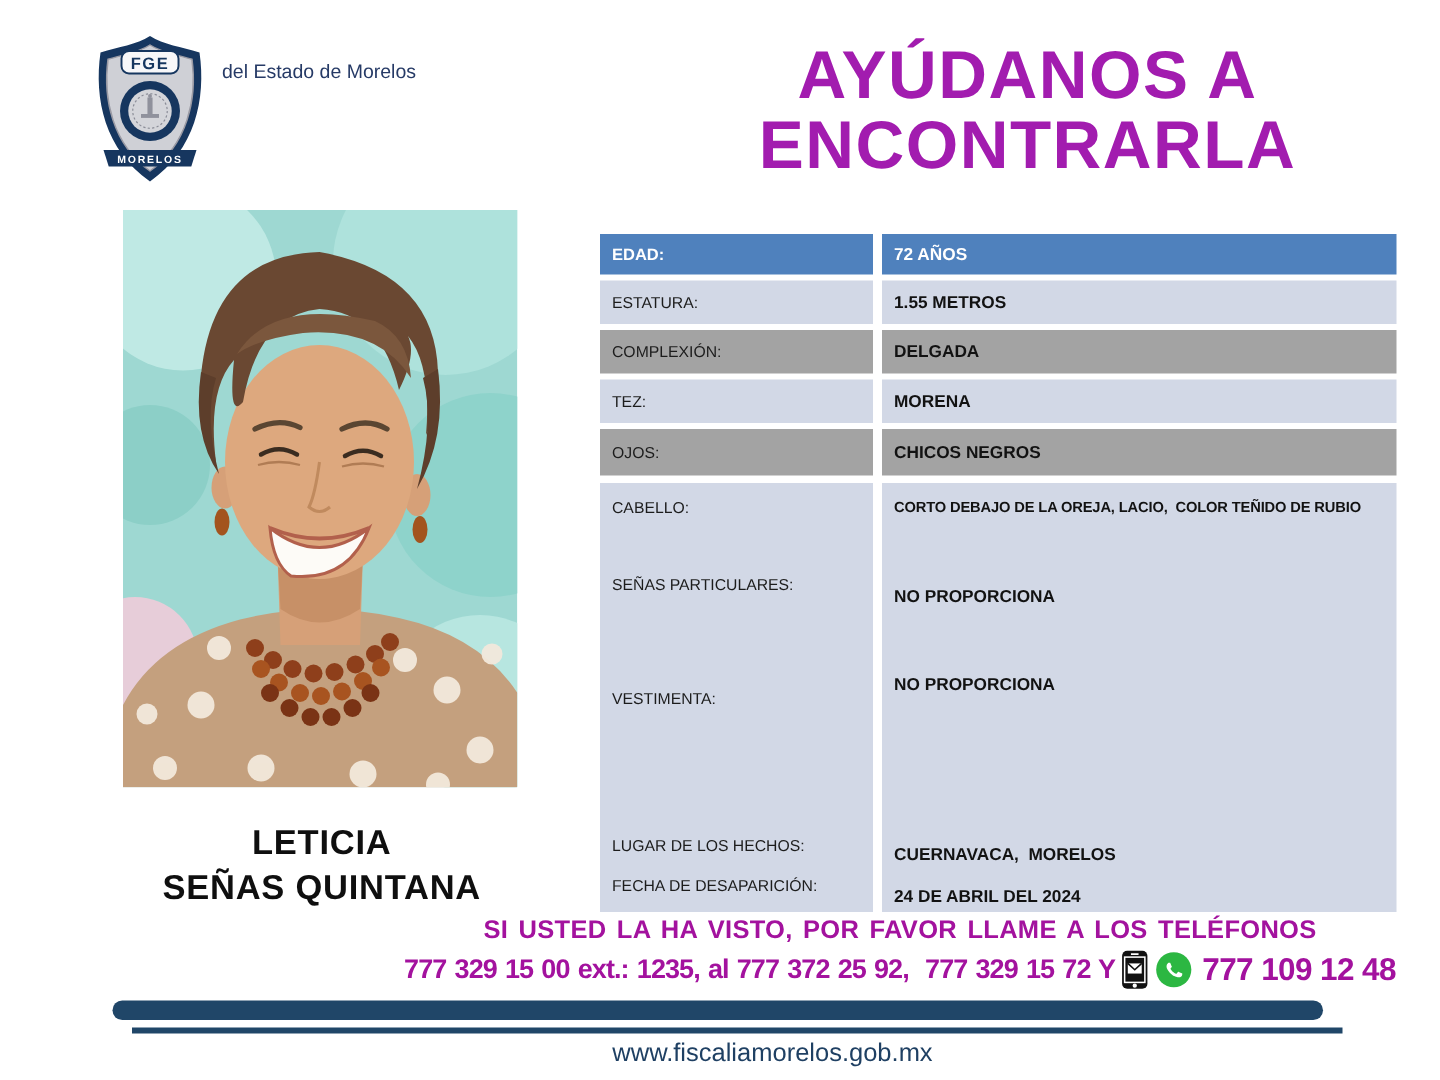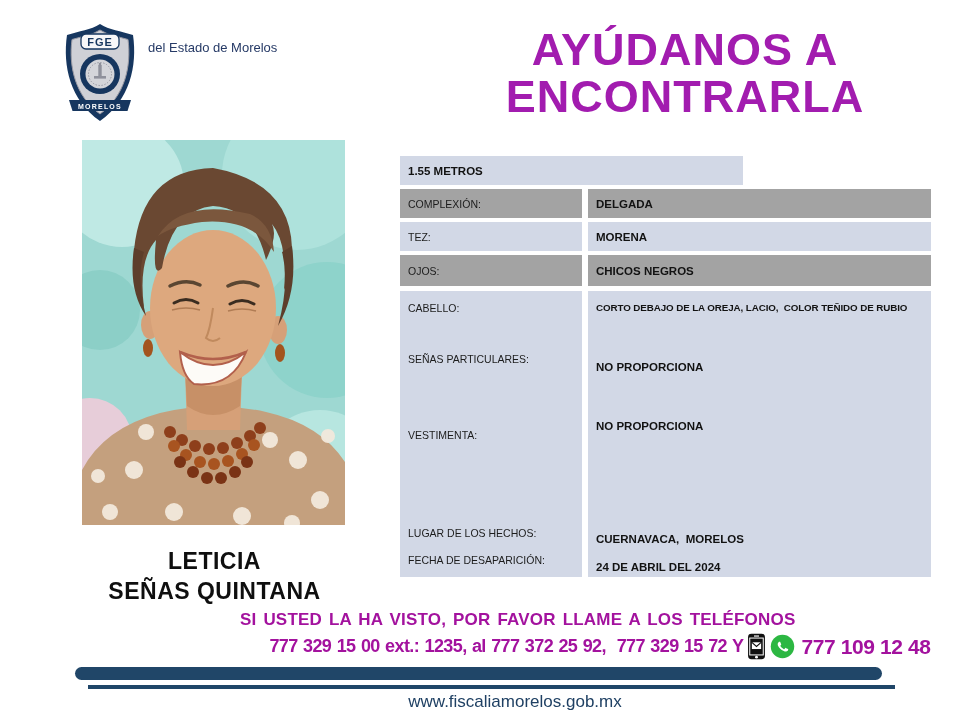--- a/index.html
+++ b/index.html
@@ -40,21 +40,21 @@
   .ext-label{position:absolute;left:8px;font-size:10.5px;color:#1c1c1c;white-space:pre;}
   .ext-value{position:absolute;left:196px;font-size:11.5px;font-weight:bold;color:#121212;white-space:pre;}
   .ext-value.long{font-size:9.8px;letter-spacing:-.1px;}
   .e0l{top:11px;} .e0v{top:11px;}
   .e1l{top:62px;} .e1v{top:70px;}
   .e2l{top:138px;}.e2v{top:129px;}
   .e3l{top:236px;}.e3v{top:242px;}
   .e4l{top:263px;}.e4v{top:270px;}
 
   
-  .contact{position:absolute;left:240px;top:610px;width:720px;color:#a3129e;}
+  .contact{position:absolute;left:240px;top:610px;width:720px;color:#a3129e;text-align:center;}
   .cta{font-size:17px;font-weight:bold;word-spacing:2px;letter-spacing:.2px;}
   .phones{margin-top:3px;display:flex;align-items:center;justify-content:center;
           font-weight:bold;white-space:pre;}
   .phones .pfx{font-size:18px;letter-spacing:-.6px;word-spacing:1px;}
   .phones .wa-num{font-size:21px;letter-spacing:-.4px;margin-left:6px;}
   .phones svg{margin-left:4px;}
 
   
   .bar{position:absolute;left:75px;top:667px;width:807px;height:13px;border-radius:7px;background:#204668;}
   .divider{position:absolute;left:88px;top:685px;width:807px;height:3.5px;background:#204668;}
@@ -176,21 +176,26 @@
       </g>
     </svg>
   </div>
 
   <div class="name">
     <div>LETICIA</div>
     <div>SEÑAS QUINTANA</div>
   </div>
 
   <div class="tbl">
+    <div class="trow h-row">
+      <div class="cell c-label">EDAD:</div>
+      <div class="cell c-value">72 AÑOS</div>
+    </div>
     <div class="trow b-dark">
+      <div class="cell c-label">ESTATURA:</div>
       <div class="cell c-value">1.55 METROS</div>
     </div>
     <div class="trow b-light">
       <div class="cell c-label">COMPLEXIÓN:</div>
       <div class="cell c-value">DELGADA</div>
     </div>
     <div class="trow b-dark">
       <div class="cell c-label">TEZ:</div>
       <div class="cell c-value">MORENA</div>
     </div>

